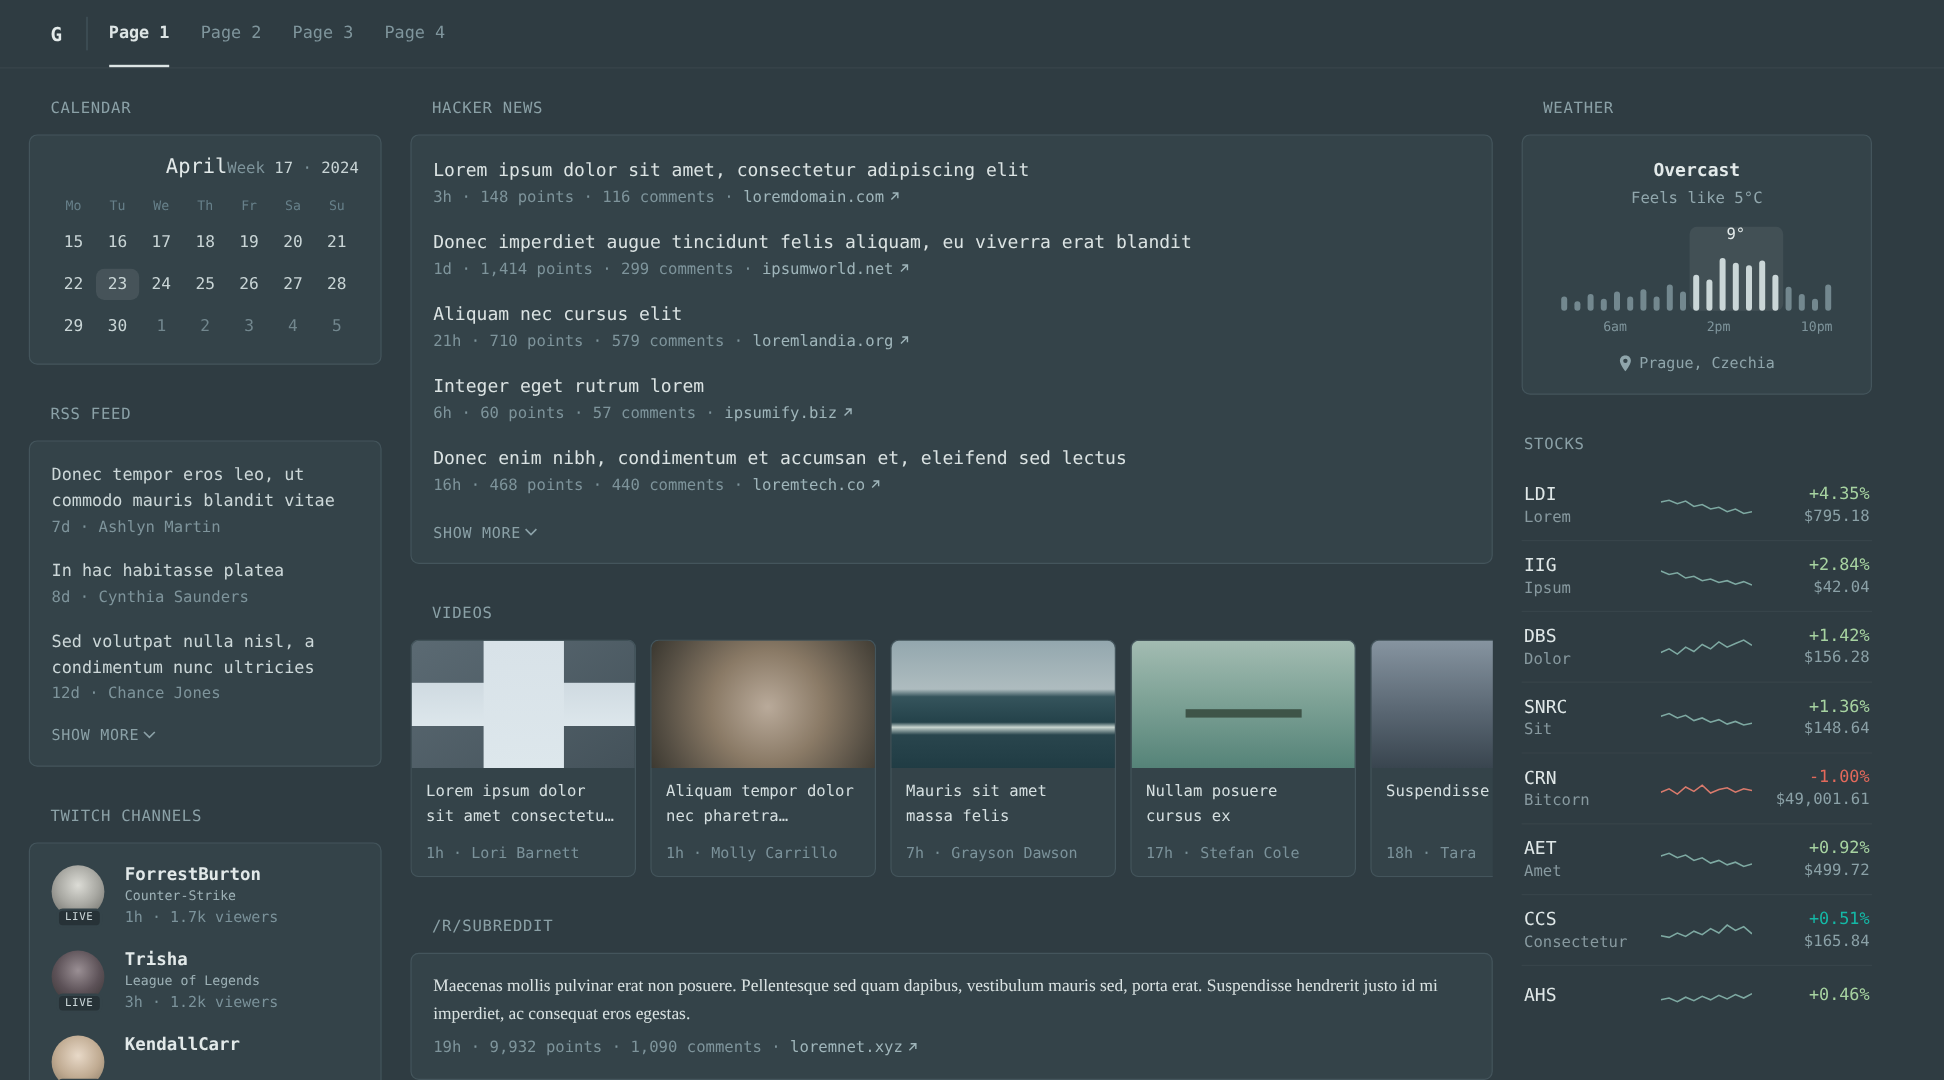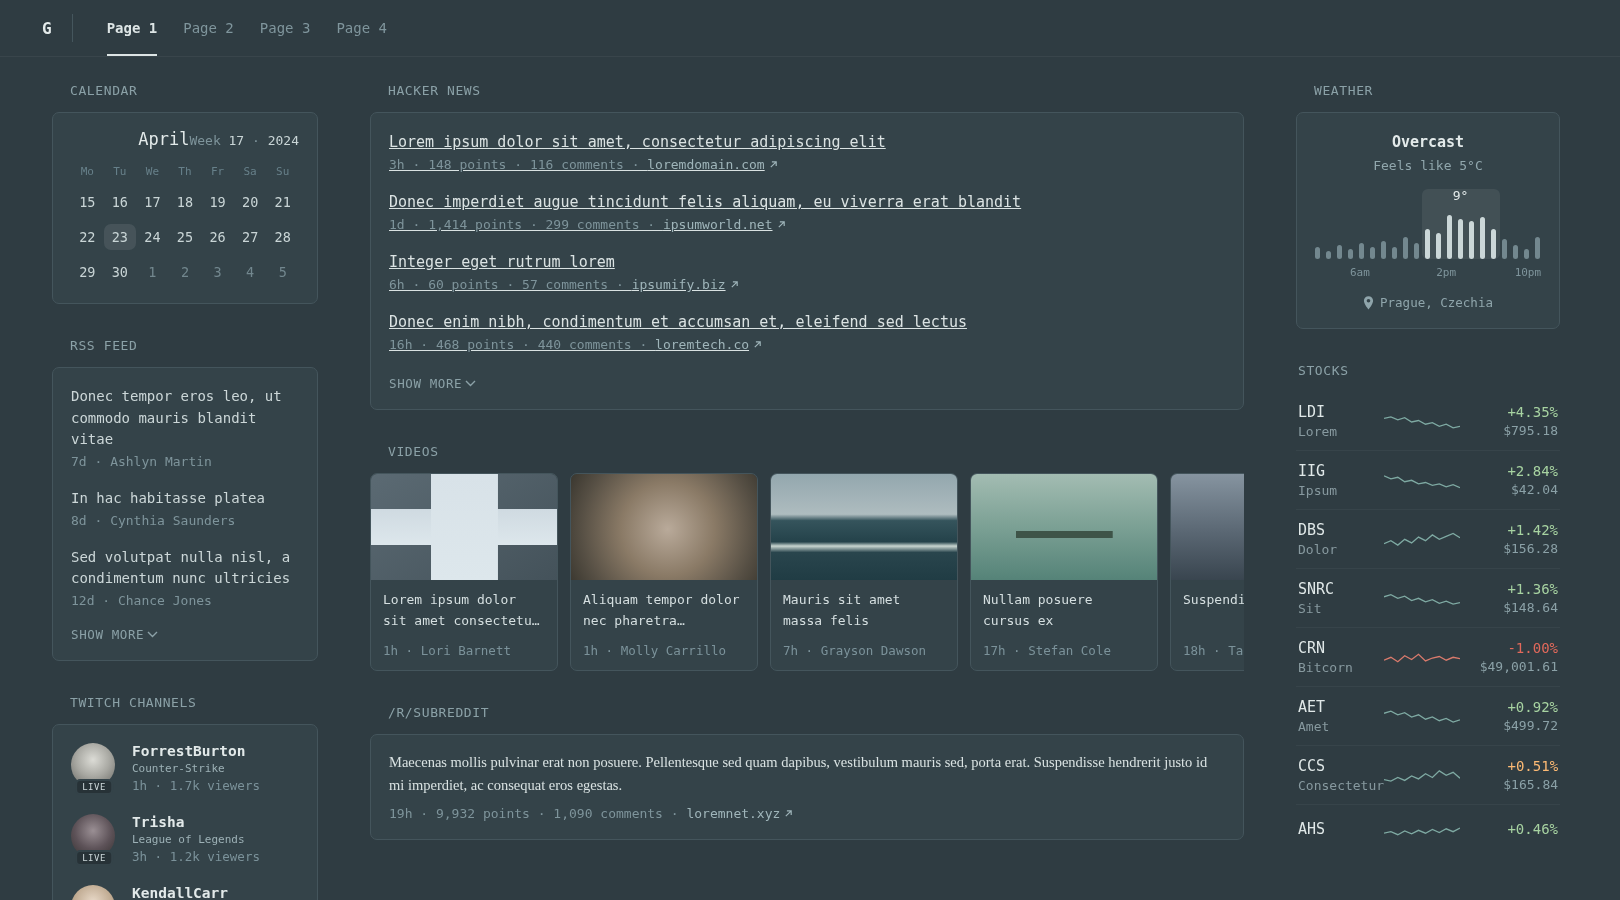--- a/index.html
+++ b/index.html
@@ -10,30 +10,30 @@
     font-family:"DejaVu Sans Mono","Liberation Mono",monospace;
     font-size:14px;
   }
   
   .topbar {
     height:57px; display:flex; align-items:stretch;
     padding-left:42px; border-bottom:1px solid rgba(255,255,255,0.05);
   }
   .logo { display:flex; align-items:center; font-size:16px; font-weight:bold; color:#e4ebeb; padding-right:20px; }
   .logo-divider { width:1px; background:#45565d; margin:14px 0; }
-  .tabs { display:flex; gap:26px; margin-left:34px; }
+  .tabs { display:flex; gap:26px; margin-left:18px; }
   .tab {
     display:flex; align-items:center; color:#7f959c; font-size:14px;
     border-bottom:2px solid transparent; padding-top:2px; cursor:pointer;
   }
   .tab.active { color:#dde5e5; border-bottom-color:#dde5e5; font-weight:bold; }
   
   .main { display:grid; grid-template-columns:294px 902px 292px; gap:0 24px; padding:26px 0 0 24px; align-items:start; }
   .col { min-width:0; }
-  .widget { margin-bottom:34px;margin-left:28px; }
+  .widget { margin-bottom:34px; }
   .section-title { font-size:13px; letter-spacing:.6px; color:#8ba1a7; margin:0 0 14px 18px; font-weight:normal; }
   .card { background:#344349; border:1px solid #44555c; border-radius:7px; }
   .dim   { color:#7e949b; }
   .linkish { color:#9fb5ba; cursor:pointer; white-space:nowrap; }
   .ext-arrow-icon { display:inline-block; vertical-align:baseline; margin-left:4px; }
   .show-more { display:flex; align-items:center; gap:3px; font-size:12.5px; letter-spacing:.6px; color:#8ba1a7; cursor:pointer; }
   
   .cal { padding:16px 18px 18px; }
   .cal-head { display:flex; justify-content:flex-end; align-items:baseline; }
   .cal-month { font-size:17px; color:#e2e9e9; }
@@ -60,21 +60,21 @@
   .live-badge {
     position:absolute; bottom:0; left:50%; transform:translateX(-50%);
     background:#273237; border:2px solid #344349; border-radius:5px;
     font-size:9px; letter-spacing:.5px; color:#cdd8da; padding:1px 5px;
   }
   .tw-name { font-size:14.5px; font-weight:bold; color:#e2e9e9; }
   .tw-game { font-size:11px; color:#9db1b6; margin-top:3px; }
   .tw-meta { font-size:12.5px; color:#7b929a; margin-top:3px; }
   
   .hn { padding:20px 18px 18px; }
-  .hn-item { margin-bottom:21px;text-decoration:underline; }
+  .hn-item { margin-bottom:21px; }
   .hn-title { font-size:15px; color:#dbe3e3; margin-bottom:6px; cursor:pointer; }
   .hn-meta { font-size:13px; color:#7e949b; }
   .sub { padding:16px 18px 18px; }
   .sub-title { font-size:14.5px; line-height:1.62; color:#d9e2e2; cursor:pointer;font-family:Liberation Serif, serif; }
   .sub-meta { font-size:13px; color:#7e949b; margin-top:8px; }
   
   .vidrow { display:flex; gap:12px; overflow:hidden; }
   .vcard { flex:0 0 188px; width:188px; height:198px; display:flex; flex-direction:column; background:#344349; border:1px solid #44555c; border-radius:7px; cursor:pointer; }
   .vthumb { height:106px; border-radius:6px 6px 0 0; }
   .thumb-0 { background:
@@ -250,20 +250,26 @@
                   <path d="M2 8 L8 2 M3.2 2 H8 V6.8" fill="none" stroke="currentColor" stroke-width="1.3"></path>
                 </svg></span></div>
         </div>
         <div class="hn-item">
           <div class="hn-title">Donec imperdiet augue tincidunt felis aliquam, eu viverra erat blandit</div>
           <div class="hn-meta"><span>1d · 1,414 points · 299 comments · </span><span class="linkish"><span>ipsumworld.net</span><svg class="ext-arrow-icon" width="9" height="9" viewBox="0 0 10 10">
                   <path d="M2 8 L8 2 M3.2 2 H8 V6.8" fill="none" stroke="currentColor" stroke-width="1.3"></path>
                 </svg></span></div>
         </div>
         <div class="hn-item">
+          <div class="hn-title">Aliquam nec cursus elit</div>
+          <div class="hn-meta"><span>21h · 710 points · 579 comments · </span><span class="linkish"><span>loremlandia.org</span><svg class="ext-arrow-icon" width="9" height="9" viewBox="0 0 10 10">
+                  <path d="M2 8 L8 2 M3.2 2 H8 V6.8" fill="none" stroke="currentColor" stroke-width="1.3"></path>
+                </svg></span></div>
+        </div>
+        <div class="hn-item">
           <div class="hn-title">Integer eget rutrum lorem</div>
           <div class="hn-meta"><span>6h · 60 points · 57 comments · </span><span class="linkish"><span>ipsumify.biz</span><svg class="ext-arrow-icon" width="9" height="9" viewBox="0 0 10 10">
                   <path d="M2 8 L8 2 M3.2 2 H8 V6.8" fill="none" stroke="currentColor" stroke-width="1.3"></path>
                 </svg></span></div>
         </div>
         <div class="hn-item">
           <div class="hn-title">Donec enim nibh, condimentum et accumsan et, eleifend sed lectus</div>
           <div class="hn-meta"><span>16h · 468 points · 440 comments · </span><span class="linkish"><span>loremtech.co</span><svg class="ext-arrow-icon" width="9" height="9" viewBox="0 0 10 10">
                   <path d="M2 8 L8 2 M3.2 2 H8 V6.8" fill="none" stroke="currentColor" stroke-width="1.3"></path>
                 </svg></span></div>
@@ -460,21 +466,21 @@
         </div>
         <div class="stock-row">
           <div>
               <div class="stock-sym">CCS</div>
               <div class="stock-name">Consectetur</div>
             </div>
           <svg class="spark" width="76" height="28">
               <polyline points="0.0,18.7 6.9,20.1 13.8,16.5 20.7,19.4 27.6,15.0 34.5,17.9 41.5,12.8 48.4,16.5 55.3,9.9 62.2,14.3 69.1,11.3 76.0,17.2" fill="none" stroke="#7ea9a2" stroke-width="1.3"></polyline>
             </svg>
           <div class="stock-right">
-              <div class="stock-change" style="color: #fdba74;">+0.51%</div>
+              <div class="stock-change" style="color: #14b8a6;">+0.51%</div>
               <div class="stock-price">$165.84</div>
             </div>
         </div>
         <div class="stock-row">
           <div>
               <div class="stock-sym">AHS</div>
               <div class="stock-name"></div>
             </div>
           <svg class="spark" width="76" height="28">
               <polyline points="0.0,17.2 6.9,15.7 13.8,18.7 20.7,15.0 27.6,17.9 34.5,14.3 41.5,17.2 48.4,13.5 55.3,16.5 62.2,12.8 69.1,15.7 76.0,12.1" fill="none" stroke="#7ea9a2" stroke-width="1.3"></polyline>

